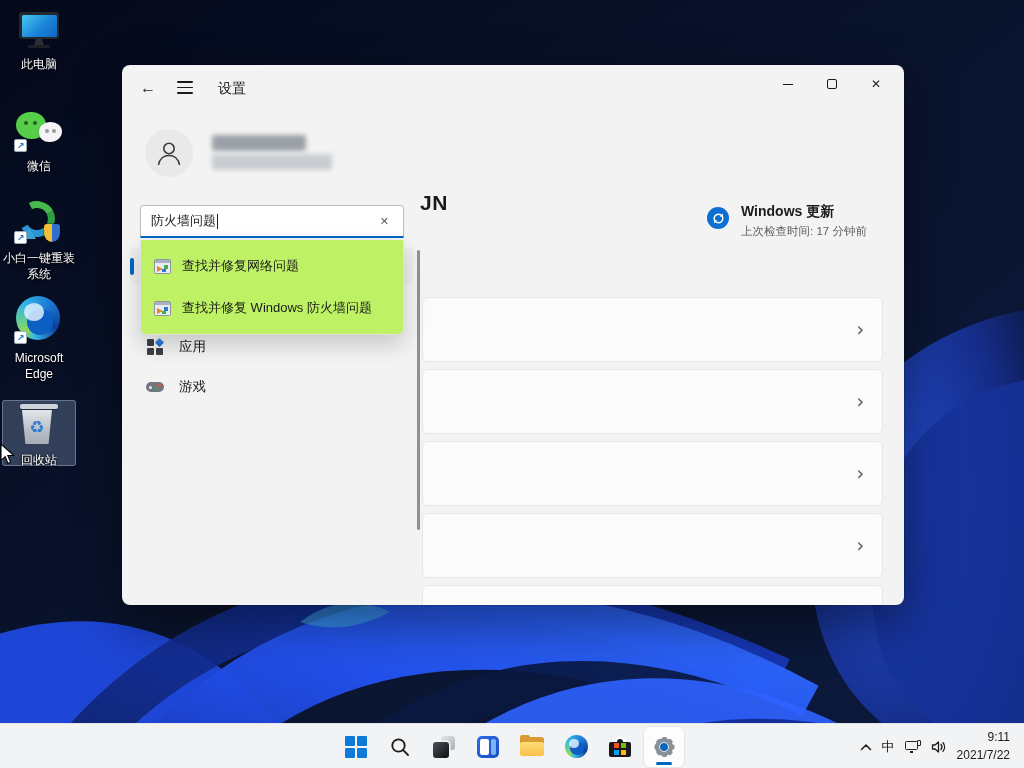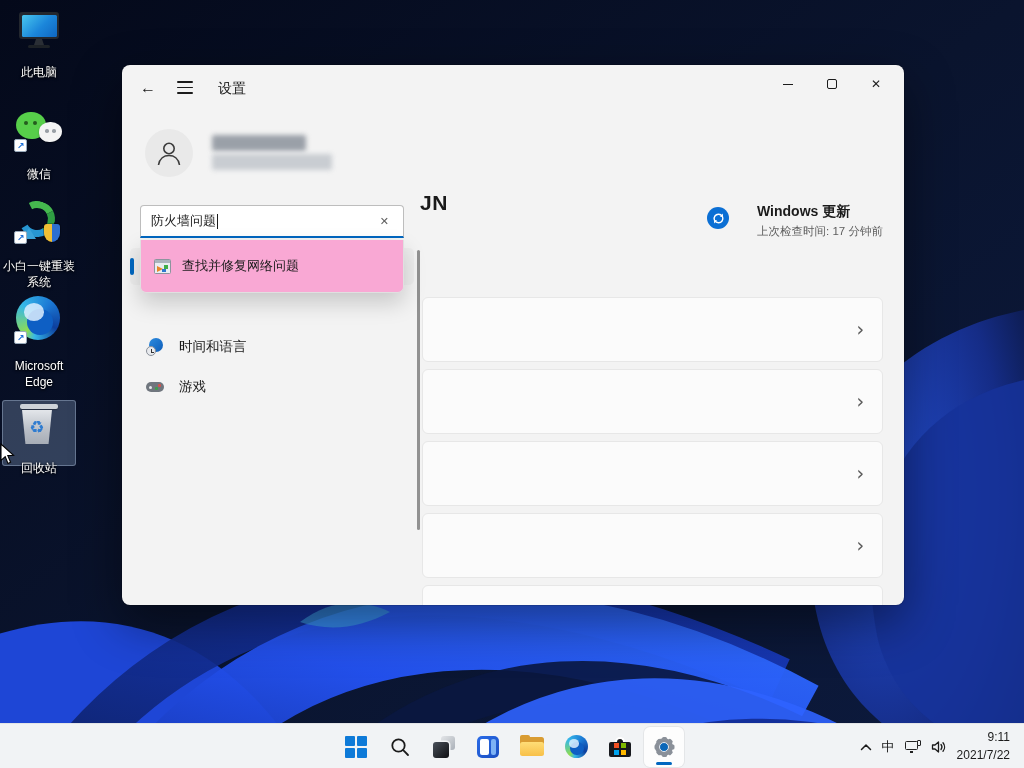--- a/index.html
+++ b/index.html
@@ -3,21 +3,21 @@
 <meta charset="utf-8">
 <style>
   * { margin:0; padding:0; box-sizing:border-box; }
   html,body { width:1024px; height:768px; overflow:hidden; font-family:"Liberation Sans","DejaVu Sans",sans-serif; }
   .stage { position:relative; width:1024px; height:768px; background:#071024; overflow:hidden; }
 
   
   .wallpaper { position:absolute; inset:0; }
 
   
-  .desk-icon { position:absolute; width:78px; display:flex; flex-direction:column; align-items:center; gap:16px; }
+  .desk-icon { position:absolute; width:78px; display:flex; flex-direction:column; align-items:center; gap:8px; }
   .desk-label { color:#fff; font-size:12px; text-align:center; line-height:1.35; text-shadow:0 1px 3px rgba(0,0,0,.95),0 0 2px rgba(0,0,0,.8); }
   .icon-canvas { position:relative; }
   .shortcut-badge { position:absolute; left:-2px; bottom:-2px; width:13px; height:13px; background:#fff; border-radius:2px; border:1px solid #9ab; display:flex; align-items:center; justify-content:center; color:#1d6fd6; font-size:9px; font-weight:bold; }
 
   
   .pc-monitor { width:40px; height:27px; background:#23272e; border-radius:3px; padding:2.5px; }
   .pc-screen { width:100%; height:100%; border-radius:1.5px; background:linear-gradient(135deg,#49c7ee 0%,#1b86da 55%,#0f66c0 100%); }
   .pc-stand { width:10px; height:6px; background:#2a2e35; margin:0 auto; clip-path:polygon(20% 0,80% 0,100% 100%,0 100%); }
   .pc-base { width:22px; height:3px; background:#1d2126; border-radius:2px; margin:0 auto; }
 
@@ -66,21 +66,21 @@
   .name-blur { position:absolute; border-radius:2px; filter:blur(2.5px); }
   .nb1 { left:90px; top:70px; width:94px; height:16px; background:#9aa0a8; }
   .nb2 { left:90px; top:89px; width:120px; height:16px; background:#c9cdd2; }
 
   
   .searchbox { position:absolute; left:18px; top:140px; width:264px; height:33px; background:#fff; border:1px solid #bdbdbd; border-bottom:2px solid #0067c0; border-radius:4px 4px 0 0; display:flex; align-items:center; padding:0 10px; }
   .search-text { font-size:13px; color:#1b1b1b; white-space:nowrap; }
   .caret { display:inline-block; width:1px; height:15px; background:#1b1b1b; margin-left:1px; vertical-align:middle; }
   .search-clear { margin-left:auto; color:#5d5d5d; font-size:11px; padding:2px 4px; }
 
-  .dropdown { position:absolute; left:18px; top:175px; width:264px; background:#f9a8d4; border:1px solid #e0e0e0; border-top:none; border-radius:0 0 6px 6px; box-shadow:0 10px 22px rgba(0,0,0,.18); z-index:30; padding:5px 0; }
+  .dropdown { position:absolute; left:18px; top:175px; width:264px; background:#bef264; border:1px solid #e0e0e0; border-top:none; border-radius:0 0 6px 6px; box-shadow:0 10px 22px rgba(0,0,0,.18); z-index:30; padding:5px 0; }
   .dd-item { height:42px; display:flex; align-items:center; gap:11px; padding:0 13px; font-size:13px; color:#1b1b1b; }
   .troubleshoot-ico { position:relative; width:17px; height:15px; background:#e9edf2; border:1px solid #8d949e; border-radius:1.5px; flex:none; }
   .troubleshoot-ico:before { content:""; position:absolute; left:0; top:0; right:0; height:3px; background:#aab3bd; }
   .ts-arrow { position:absolute; left:1.5px; top:6px; width:0; height:0; border-top:3.5px solid transparent; border-bottom:3.5px solid transparent; border-left:6px solid #e8872a; }
   .ts-sq1 { position:absolute; right:2px; top:5px; width:4px; height:4px; background:#3fae4a; }
   .ts-sq2 { position:absolute; right:4.5px; top:9px; width:4px; height:3px; background:#2e77cf; }
 
   
   .nav-sel-bg { position:absolute; left:8px; top:183px; width:284px; height:37px; background:#ededed; border-radius:5px; z-index:5; }
   .nav-sel-pill { position:absolute; left:0px; top:10px; width:3.5px; height:17px; background:#0067c0; border-radius:2px; }
@@ -108,21 +108,21 @@
   .tl-clock:after { content:""; position:absolute; left:4px; top:4.5px; width:3px; height:1.3px; background:#333; }
 
   
   .acc-head { position:absolute; left:6.5px; top:0; width:5px; height:5px; border-radius:50%; background:#0b6fd0; }
   .acc-arms { position:absolute; left:1.5px; top:6px; width:15px; height:3px; border-radius:2px; background:#0b6fd0; }
   .acc-l1 { position:absolute; left:5px; top:8.5px; width:2.8px; height:9px; background:#0b6fd0; border-radius:2px; transform:rotate(16deg); }
   .acc-l2 { position:absolute; left:10px; top:8.5px; width:2.8px; height:9px; background:#0b6fd0; border-radius:2px; transform:rotate(-16deg); }
 
   
   .device-frag { position:absolute; left:298px; top:126px; font-size:21px; font-weight:600; color:#1a1a1a; letter-spacing:.5px; }
-  .update-block { position:absolute; left:585px; top:138px; display:flex; gap:28px;justify-content:center; }
+  .update-block { position:absolute; left:585px; top:138px; display:flex; gap:12px;justify-content:center; }
   .upd-ico { width:22px; height:22px; border-radius:50%; background:#0b6fd4; margin-top:4px; flex:none; display:flex; align-items:center; justify-content:center; }
   .upd-title { font-size:14px; font-weight:700; color:#1b1b1b; }
   .upd-status { font-size:11.5px; color:#5d5d5d; margin-top:3px; }
 
   .card { position:absolute; left:300px; width:461px; height:65px; background:#fbfbfb; border:1px solid #e7e7e7; border-radius:6px; display:flex; align-items:center; justify-content:flex-end; padding-right:18px; }
   .chev { color:#5d5d5d; font-size:19px; line-height:1; font-family:"DejaVu Sans",sans-serif; }
 
   
   .taskbar { position:absolute; left:0; top:723px; width:1024px; height:45px; background:#f1f3f5; border-top:1px solid rgba(0,0,0,.06); z-index:50; }
   .tb-center { position:absolute; left:50%; top:0; height:45px; transform:translateX(-176px); display:flex; align-items:center; gap:4px; }
@@ -307,29 +307,39 @@
 
     <div class="dropdown">
       <div class="dd-item">
         <span class="troubleshoot-ico">
             <i class="ts-arrow"></i>
             <i class="ts-sq1"></i>
             <i class="ts-sq2"></i>
           </span>
         <span>查找并修复网络问题</span>
       </div>
+      <div class="dd-item">
+        <span class="troubleshoot-ico">
+            <i class="ts-arrow"></i>
+            <i class="ts-sq1" style="background:#2e77cf"></i>
+            <i class="ts-sq2" style="background:#3fae4a"></i>
+          </span>
+        <span>查找并修复 Windows 防火墙问题</span>
+      </div>
     </div>
 
     <div class="nav">
       <div class="nav-item">
-        <span class="nav-ico">
-          <i class="tl-globe"></i>
-            <i class="tl-clock"></i>
+        <span class="nav-ico apps-ico">
+          <span class="apps-a"></span>
+            <span class="apps-b"></span>
+            <span class="apps-c"></span>
+            <i class="apps-d"></i>
         </span>
-        <span>时间和语言</span>
+        <span>应用</span>
       </div>
       <div class="nav-item">
         <span class="nav-ico">
           <span class="pad-body">
               <i class="pad-d1"></i>
               <i class="pad-d2"></i>
               <i class="pad-d3"></i>
             </span>
         </span>
         <span>游戏</span>

